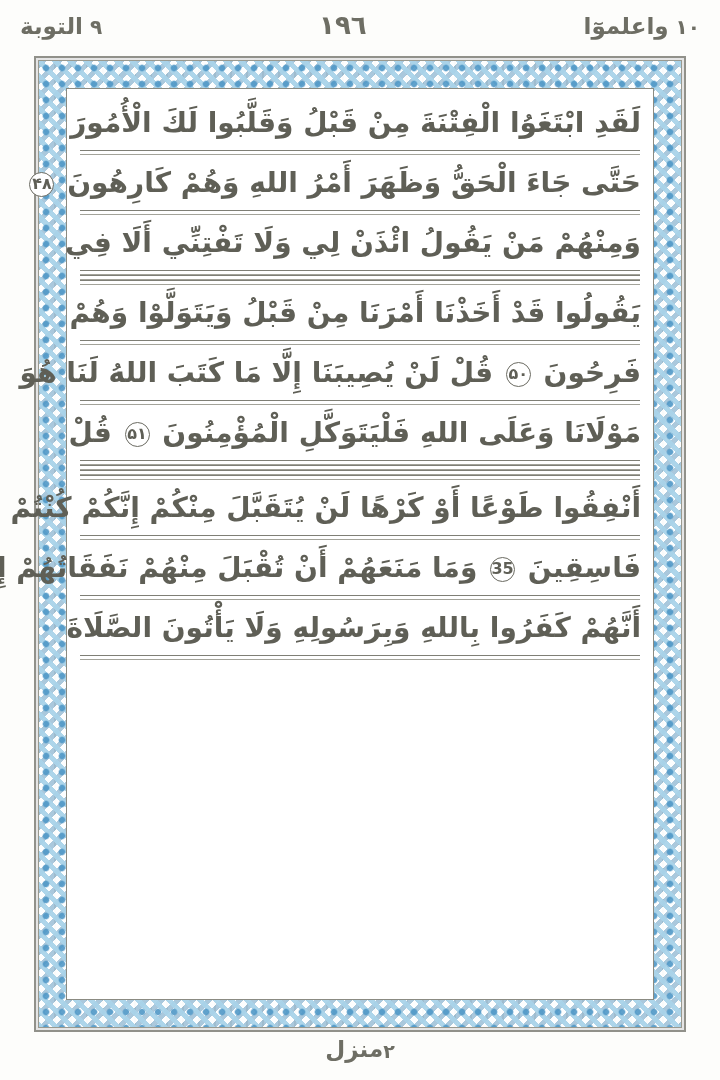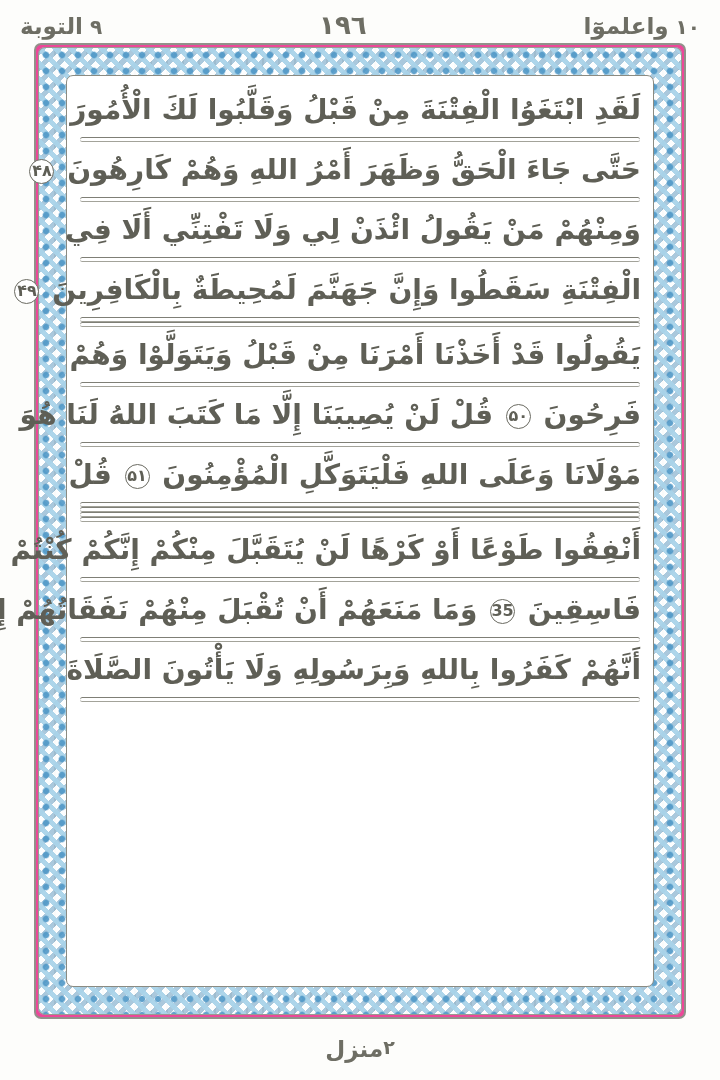--- a/index.html
+++ b/index.html
@@ -1,15 +1,15 @@
 <!DOCTYPE html>
 <html lang="ar"><head>
 <meta charset="utf-8">
 <style>
-  * { margin:0; padding:0; box-sizing:border-box;border-radius:7px; }
+  * { margin:0; padding:0; box-sizing:border-box; }
   html,body { width:720px; height:1080px; }
   body {
     background:#fdfdfb;
     font-family:"DejaVu Sans", sans-serif;
     color:#63635a;
     overflow:hidden;
   }
   .page { width:720px; height:1080px; position:relative; }
 
   
@@ -23,24 +23,24 @@
     font-weight:bold;
     color:#6e6e64;
   }
   .runhead .pair { display:flex; gap:7px; align-items:baseline; direction:ltr; }
   .runhead .num { font-size:20px; }
   .page-number { font-size:26px; letter-spacing:1px; }
 
   
   .frame {
     position:absolute;
-    left:34px; top:43px;
+    left:34px; top:56px;
     width:652px; height:976px;
     border:2px solid #91918a;
-    background:#ec4899;
+    background:#e5e5e5;
     padding:2px;
   }
   .band {
     width:100%; height:100%;
     padding:28px;
     background-color:#eef6fb;
     background-image:
       radial-gradient(circle at 8px 8px, rgba(79,151,198,0.9) 2.5px, rgba(0,0,0,0) 4px),
       repeating-linear-gradient(45deg,  rgba(169,211,233,0.95) 0 5px, rgba(255,255,255,0) 5px 11px),
       repeating-linear-gradient(-45deg, rgba(134,176,204,0.65) 0 5px, rgba(255,255,255,0.9) 5px 11px),
@@ -95,21 +95,21 @@
   }
 
   
   .footer {
     position:absolute;
     left:0; top:1036px;
     width:720px;
     display:flex;
     justify-content:center;
   }
-  .footer .pair { display:flex; align-items:flex-start; direction:ltr; font-size:23px; font-weight:bold; color:#6e6e64; }
+  .footer .pair { display:flex; align-items:flex-end; direction:ltr; font-size:23px; font-weight:bold; color:#6e6e64; }
   .footer .num { font-size:19px; }
 </style>
 </head>
 <body>
 
 <div class="page">
 
   <div class="runhead">
     <div class="pair">
       <span>التوبة</span>
@@ -125,21 +125,20 @@
   <div class="frame">
     <div class="band">
       <div class="text-area">
 
         <div class="qline">لَقَدِ ابْتَغَوُا الْفِتْنَةَ مِنْ قَبْلُ وَقَلَّبُوا لَكَ الْأُمُورَ</div>
         <div class="rule"></div>
         <div class="qline">حَتَّى جَاءَ الْحَقُّ وَظَهَرَ أَمْرُ اللهِ وَهُمْ كَارِهُونَ <span class="ayah-mark">۴۸</span></div>
         <div class="rule"></div>
         <div class="qline">وَمِنْهُمْ مَنْ يَقُولُ ائْذَنْ لِي وَلَا تَفْتِنِّي أَلَا فِي</div>
         <div class="rule"></div>
-        <div class="qline">الْفِتْنَةِ سَقَطُوا وَإِنَّ جَهَنَّمَ لَمُحِيطَةٌ بِالْكَافِرِينَ <span class="ayah-mark">۴۹</span></div>
         <div class="rule"></div>
         <div class="rule"></div>
         <div class="qline">يَقُولُوا قَدْ أَخَذْنَا أَمْرَنَا مِنْ قَبْلُ وَيَتَوَلَّوْا وَهُمْ</div>
         <div class="rule"></div>
         <div class="qline">فَرِحُونَ <span class="ayah-mark">۵۰</span> قُلْ لَنْ يُصِيبَنَا إِلَّا مَا كَتَبَ اللهُ لَنَا هُوَ</div>
         <div class="rule"></div>
         <div class="qline">مَوْلَانَا وَعَلَى اللهِ فَلْيَتَوَكَّلِ الْمُؤْمِنُونَ <span class="ayah-mark">۵۱</span> قُلْ</div>
         <div class="rule"></div>
         <div class="rule"></div>
         <div class="rule"></div>

